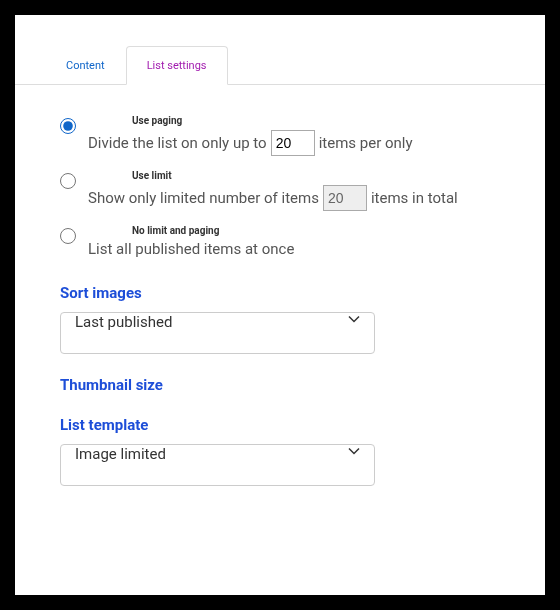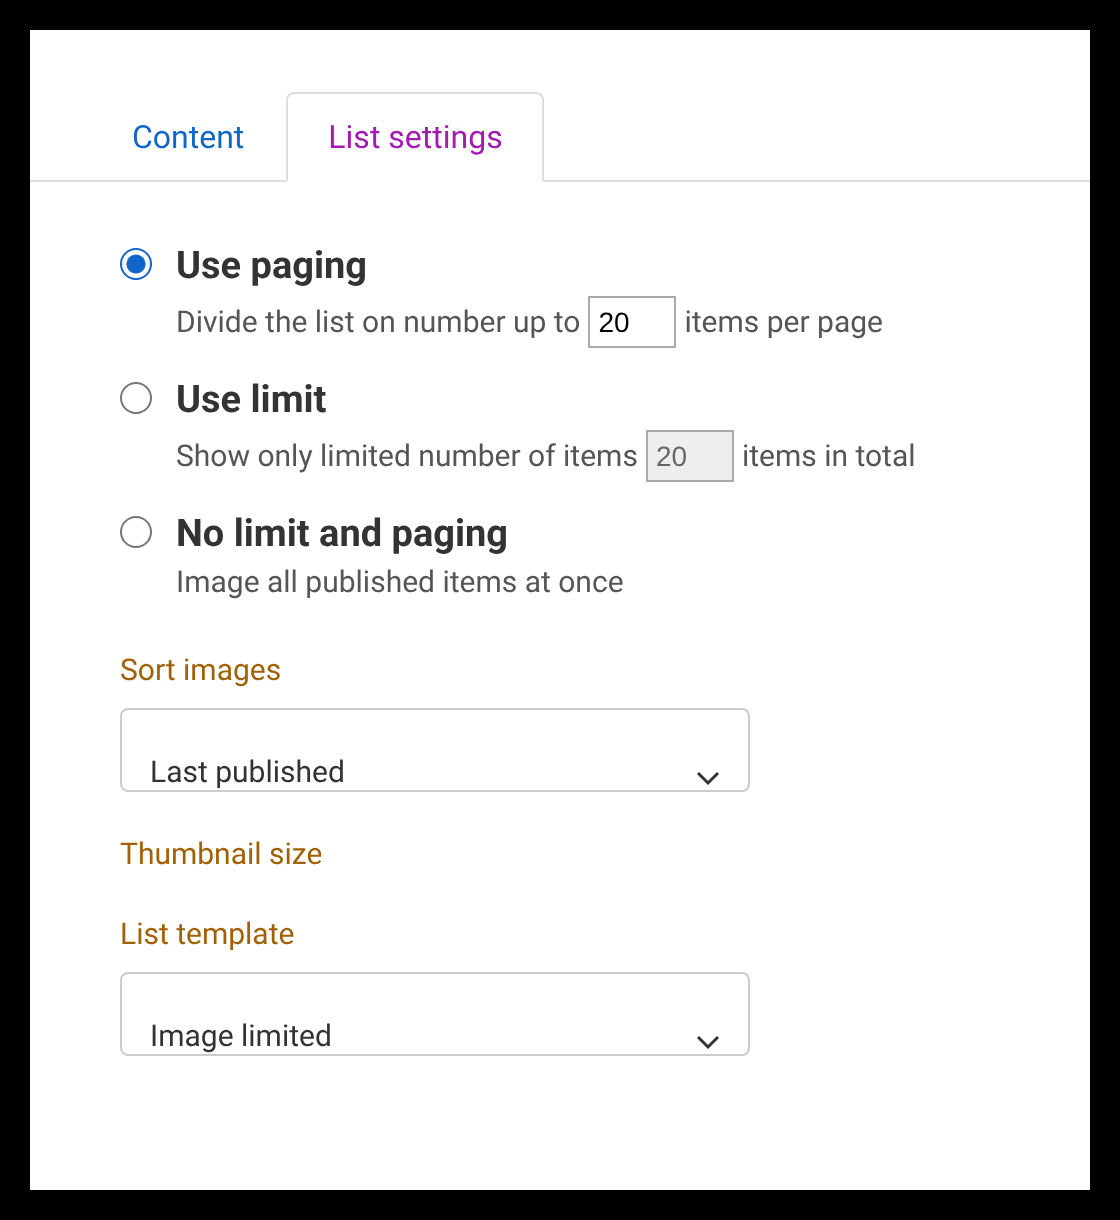--- a/index.html
+++ b/index.html
@@ -18,21 +18,21 @@
       overflow: hidden;
     }
     .tabs {
       display: flex;
       border-bottom: 1px solid #ddd;
       padding-left: 30px;
       padding-top: 30px;
     }
     .tab {
       padding: 12px 20px;
-      font-size: 16px;
+      font-size: 11px;
       color: #1066c9;
       cursor: pointer;
       border: 1px solid transparent;
       border-bottom: none;
       position: relative;
       top: 1px;
     }
     .tab.active {
       color: #a21caf;
       border: 1px solid #ddd;
@@ -58,22 +58,23 @@
       margin-top: 3px;
       accent-color: #1066c9;
       cursor: pointer;
     }
     .radio-labels {
       flex: 1;
     }
     .radio-title {
       font-weight: 700;
       color: #333;
-      font-size: 19px;
+      font-size: 10px;
       margin-bottom: 4px;
+      margin-left: 44px;
     }
     .radio-desc {
       color: #555;
       font-size: 15px;
       display: flex;
       align-items: center;
       flex-wrap: wrap;
       gap: 4px;
     }
     .num-input {
@@ -85,35 +86,35 @@
       background: #fff;
     }
     .num-input.disabled {
       background: #eee;
       color: #666;
     }
     .field-group {
       margin-bottom: 22px;
     }
     .field-label {
-      font-weight: 400;
-      color: #a16207;
+      font-weight: 700;
+      color: #1d4ed8;
       font-size: 15px;
       margin-bottom: 10px;
     }
     .select {
       width: 315px;
       height: 42px;
       border: 1px solid #ccc;
       border-radius: 4px;
       padding: 0 14px;
       font-size: 15px;
       color: #333;
       display: flex;
-      align-items: flex-end;
+      align-items: flex-start;
       justify-content: space-between;
       cursor: pointer;
       background: #fff;
     }
     .chevron {
       width: 12px;
       height: 12px;
       flex-shrink: 0;
     }
     .chevron svg {
@@ -133,23 +134,23 @@
 
   <div class="content">
 
     <div class="radio-group">
 
       <div class="radio-item">
         <input type="radio" name="paging" checked="" style="">
         <div class="radio-labels">
           <div class="radio-title">Use paging</div>
           <div class="radio-desc">
-            <span>Divide the list on number up to</span>
+            <span>Divide the list on only up to</span>
             <input type="text" class="num-input" value="20" style="">
-            <span>items per page</span>
+            <span>items per only</span>
           </div>
         </div>
       </div>
 
       <div class="radio-item">
         <input type="radio" name="paging" style="">
         <div class="radio-labels">
           <div class="radio-title">Use limit</div>
           <div class="radio-desc">
             <span>Show only limited number of items</span>
@@ -157,21 +158,21 @@
             <span>items in total</span>
           </div>
         </div>
       </div>
 
       <div class="radio-item">
         <input type="radio" name="paging" style="">
         <div class="radio-labels">
           <div class="radio-title">No limit and paging</div>
           <div class="radio-desc">
-            <span>Image all published items at once</span>
+            <span>List all published items at once</span>
           </div>
         </div>
       </div>
 
     </div>
 
     <div class="field-group">
       <div class="field-label">Sort images</div>
       <div class="select">
         <span>Last published</span>

